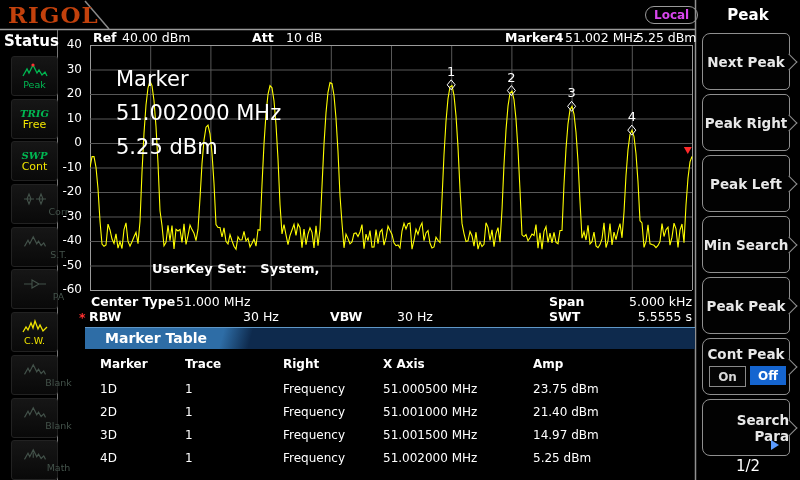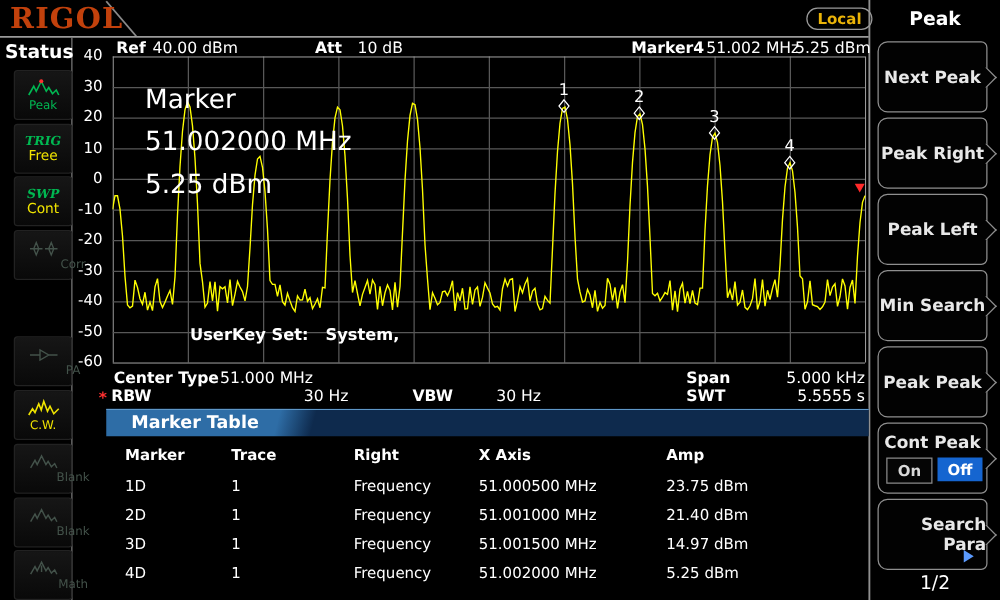--- a/index.html
+++ b/index.html
@@ -4,21 +4,21 @@
 <style>
   html,body{margin:0;padding:0;background:#000;}
   #screen{position:relative;width:800px;height:480px;background:#000;overflow:hidden;
           font-family:"DejaVu Sans",sans-serif;color:#fff;}
   .abs{position:absolute;}
   
   .logo{left:8px;top:1px;font-family:"DejaVu Serif",serif;font-weight:bold;font-size:23px;
         color:#c2410c;letter-spacing:1px;}
   .clock{left:303px;top:8px;width:160px;text-align:center;font-size:13px;color:#fff;}
   .local{left:645px;top:6px;padding:1px 8px;border:1px solid #9a9a9a;border-radius:9px;
-         color:#eab308;font-size:12px;font-weight:bold;}
+         color:#d946ef;font-size:12px;font-weight:bold;}
   
   .status-title{left:4px;top:32px;font-size:15px;font-weight:bold;color:#fff;}
   .tile{left:11px;width:45px;height:38px;background:linear-gradient(#161616,#090909);
         border:1px solid #222;border-radius:3px;display:flex;flex-direction:column;
         align-items:center;justify-content:center;}
   .tlabel{font-size:9.5px;line-height:10px;margin-top:1px;}
   .green{color:#00b852;} .yellow{color:#f0e400;} .gray{color:#43524a;margin-left:48px;}
   .ital{font-family:"DejaVu Serif",serif;font-style:italic;font-weight:bold;font-size:10px;line-height:11px;}
   
   .hdr{top:30px;font-size:12.5px;height:14px;white-space:nowrap;}
@@ -89,20 +89,26 @@
     <div class="tlabel yellow" style="font-size:11px">Cont</div>
   </div>
 
   <div class="abs tile" style="top:184px">
     <svg width="26" height="14" viewBox="0 0 26 14">
       <path d="M7 2 L9 7 L7 12 L5 7 Z M19 2 L21 7 L19 12 L17 7 Z M2 7 H12 M14 7 H24" fill="none" stroke="#43524a" stroke-width="1.1"></path>
     </svg>
     <div class="tlabel gray">Corr</div>
   </div>
 
+  <div class="abs tile" style="top:227px">
+    <svg width="26" height="14" viewBox="0 0 26 16">
+      <path d="M1 13 L5 6 L7 10 L11 2 L15 10 L17 7 L20 12 L23 9 L25 13" fill="none" stroke="#43524a" stroke-width="1.3"></path>
+    </svg>
+    <div class="tlabel gray">S.T.</div>
+  </div>
 
   <div class="abs tile" style="top:269px">
     <svg width="26" height="14" viewBox="0 0 26 14">
       <path d="M10 3 L10 11 L17 7 Z M2 7 L10 7 M17 7 L24 7" fill="none" stroke="#43524a" stroke-width="1.1"></path>
     </svg>
     <div class="tlabel gray">PA</div>
   </div>
 
   <div class="abs tile" style="top:312px">
     <svg width="26" height="16" viewBox="0 0 26 16">

